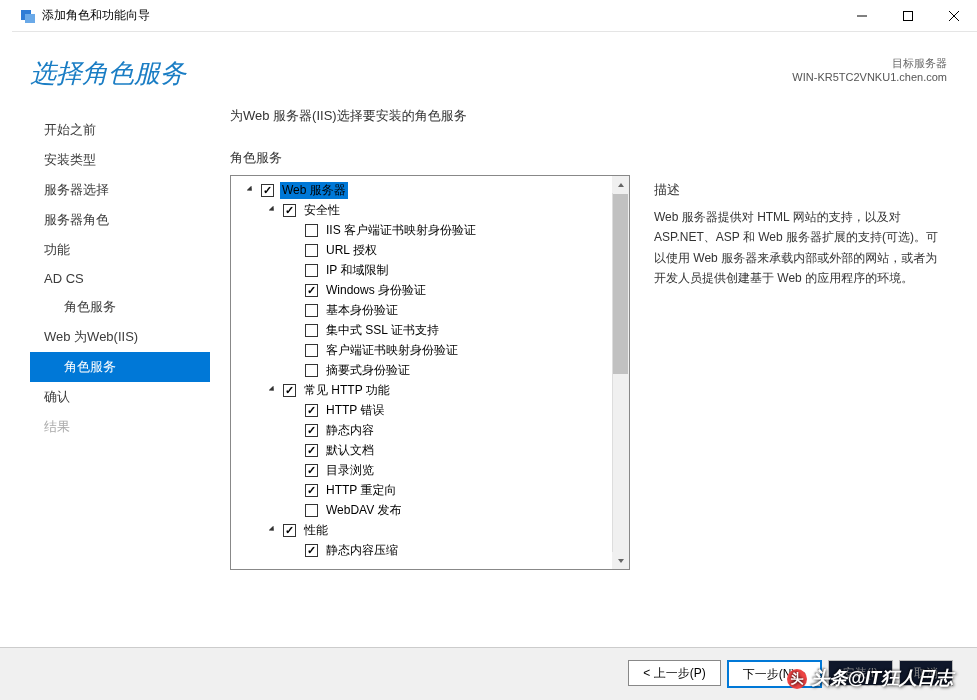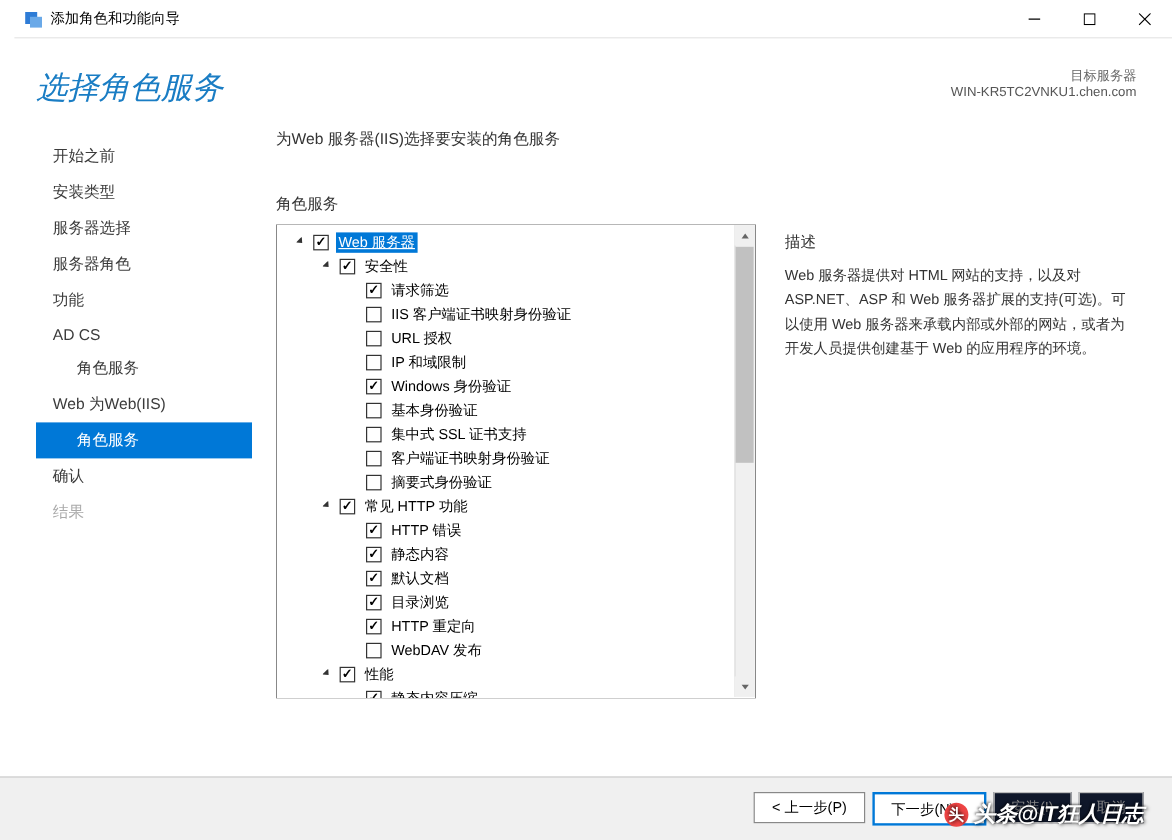--- a/index.html
+++ b/index.html
@@ -13,34 +13,34 @@
     .page-title { font-size: 26px; color: #1a7dc4; font-weight: 300; font-style: italic; }
     .server-info { text-align: right; font-size: 11px; color: #555; }
     .server-label { color: #666; }
     .content { display: flex; padding: 0 30px; gap: 20px; }
     .sidebar { width: 180px; padding-top: 8px; }
     .sidebar-item { padding: 6px 6px 6px 14px; color: #3b3b3b; cursor: pointer; font-size: 13px; }
     .sidebar-item.indent { padding-left: 34px; }
     .sidebar-item.active { background: #0078d7; color: #fff; }
     .sidebar-item.disabled { color: #aaa; }
     .main-area { flex: 1; display: flex; gap: 24px; padding-top: 0; }
-    .instruction { font-size: 13px; color: #333; margin-bottom: 36px; }
+    .instruction { font-size: 13px; color: #333; margin-bottom: 24px; }
     .tree-panel { width: 400px; }
     .section-label { font-size: 13px; color: #333; margin-bottom: 8px; }
     .tree-box { border: 1px solid #888; height: 395px; overflow-y: auto; background: #fff; position: relative; padding: 4px 0; }
     .tree-row { display: flex; align-items: center; height: 20px; font-size: 12px; color: #000; padding-left: 6px; white-space: nowrap; }
     .tree-row.d1 { padding-left: 14px; }
     .tree-row.d2 { padding-left: 36px; }
     .tree-row.d3 { padding-left: 74px; }
     .expander { width: 12px; height: 12px; display: inline-flex; align-items: center; justify-content: center; margin-right: 4px; cursor: pointer; }
     .expander svg { width: 9px; height: 9px; }
     .chk { width: 13px; height: 13px; border: 1px solid #333; margin-right: 6px; display: inline-flex; align-items: center; justify-content: center; background: #fff; cursor: pointer; flex-shrink: 0; }
     .chk.checked::after { content: "✓"; font-size: 11px; line-height: 1; color: #000; font-weight: bold; }
     .tree-label { padding: 0 2px; }
-    .tree-label.sel { background: #0078d7; color: #ffffff; text-decoration: underline; }
+    .tree-label.sel { background: #0078d7; color: #000000; }
     .desc-panel { flex: 1; margin-top: 32px; }
     .desc-text { font-size: 12px; color: #333; line-height: 1.7; }
     .scrollbar-track { position: absolute; right: 0; top: 0; bottom: 0; width: 17px; background: #f0f0f0; border-left: 1px solid #ddd; }
     .scrollbar-thumb { position: absolute; right: 1px; top: 18px; width: 15px; height: 180px; background: #c1c1c1; }
     .scroll-arrow { position: absolute; right: 0; width: 17px; height: 17px; display: flex; align-items: center; justify-content: center; background: #f0f0f0; }
     .scroll-arrow.up { top: 0; }
     .scroll-arrow.down { bottom: 0; }
     .footer { position: absolute; bottom: 0; left: 0; right: 0; border-top: 1px solid #ccc; padding: 12px 24px; display: flex; justify-content: flex-end; gap: 6px; background: #f0f0f0; }
     .btn { height: 24px; padding: 12px 14px; font-size: 12px; background: #fff; border: 1px solid #888; cursor: pointer; display: inline-flex; align-items: center; }
     .btn.primary { border: 2px solid #0078d7; }
@@ -122,24 +122,20 @@
               <div class="tree-row d2">
                 <span class="expander">
                   <svg viewBox="0 0 9 9">
                     <path d="M1 1 L5 4.5 L1 8 Z" fill="#333" transform="rotate(45 4.5 4.5)"></path>
                   </svg>
                 </span>
                 <span class="chk checked"></span>
                 <span class="tree-label">安全性</span>
               </div>
               <div class="tree-row d3">
-                <span class="chk checked"></span>
-                <span class="tree-label">请求筛选</span>
-              </div>
-              <div class="tree-row d3">
                 <span class="chk"></span>
                 <span class="tree-label">IIS 客户端证书映射身份验证</span>
               </div>
               <div class="tree-row d3">
                 <span class="chk"></span>
                 <span class="tree-label">URL 授权</span>
               </div>
               <div class="tree-row d3">
                 <span class="chk"></span>
                 <span class="tree-label">IP 和域限制</span>

